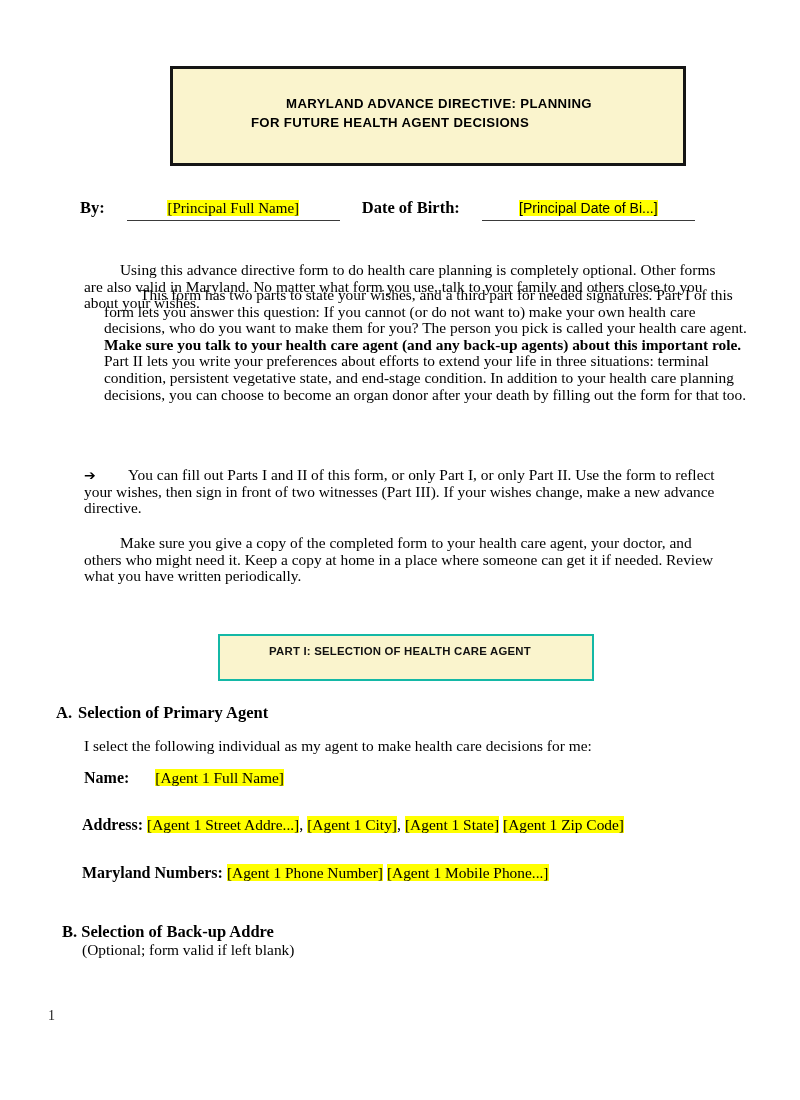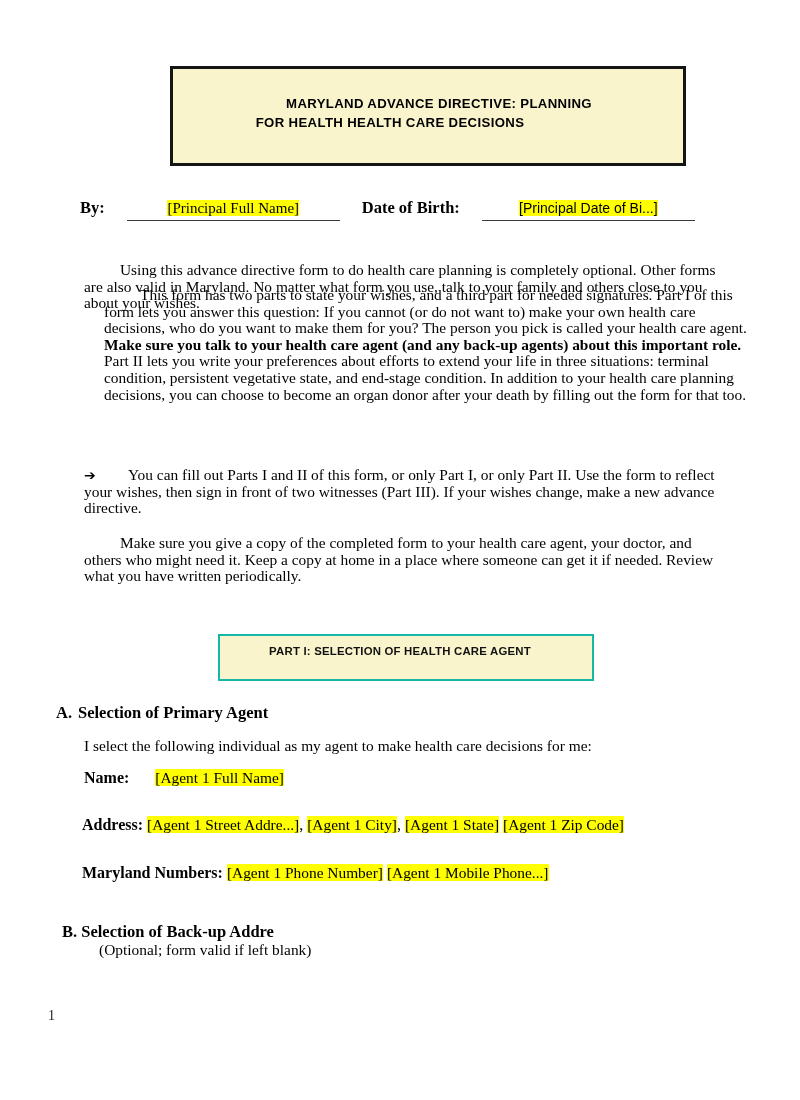--- a/index.html
+++ b/index.html
@@ -188,40 +188,39 @@
     top: 922px;
     font-size: 16.5px;
     font-weight: bold;
   }
   .sec-b-sub {
     position: absolute;
     left: 82px;
     top: 941px;
     font-size: 15.4px;
     font-weight: normal;
-    margin-left: 17px;
   }
 
   
   .page-number {
     position: absolute;
     left: 48px;
     top: 1008px;
     font-size: 14px;
     color: #222222;
   }
 </style>
 </head>
 <body>
 
 <div class="page">
 
   <div class="title-box">
     <div class="title-line title-line-1">MARYLAND ADVANCE DIRECTIVE: PLANNING</div>
-    <div class="title-line title-line-2">FOR HEALTH HEALTH CARE DECISIONS</div>
+    <div class="title-line title-line-2">FOR FUTURE HEALTH AGENT DECISIONS</div>
   </div>
 
   <div class="by-line">
     <span class="by-label">By:</span><span class="gap-lg"></span><span class="rule-field rule-name"><span class="hl fld-serif">[Principal Full Name]</span></span><span class="gap-lg"></span><span class="dob-label">Date of Birth:</span><span class="gap-lg"></span><span class="rule-field rule-dob"><span class="hl fld-sans">[Principal Date of Bi...]</span></span>
   </div>
 
   <div class="para" id="p1"><span class="ind"></span><span>Using this advance directive form to do health care planning is completely optional.  Other forms are also valid in Maryland.  No matter what form you use, talk to your family and others close to you about your wishes.</span></div>
 
   <div class="para" id="p2"><span class="ind"></span><span>This form has two parts to state your wishes, and a third part for needed signatures. Part I of this form lets you answer this question: If you cannot (or do not want to) make your own health care decisions, who do you want to make them for you? The person you pick is called your health care agent. </span><b>Make sure you talk to your health care agent (and any back-up agents) about this important role.</b><span>  Part II lets you write your preferences about efforts to extend your life in three situations: terminal condition, persistent vegetative state, and end-stage condition.  In addition to your health care planning decisions, you can choose to become an organ donor after your death by filling out the form for that too.</span></div>
 

